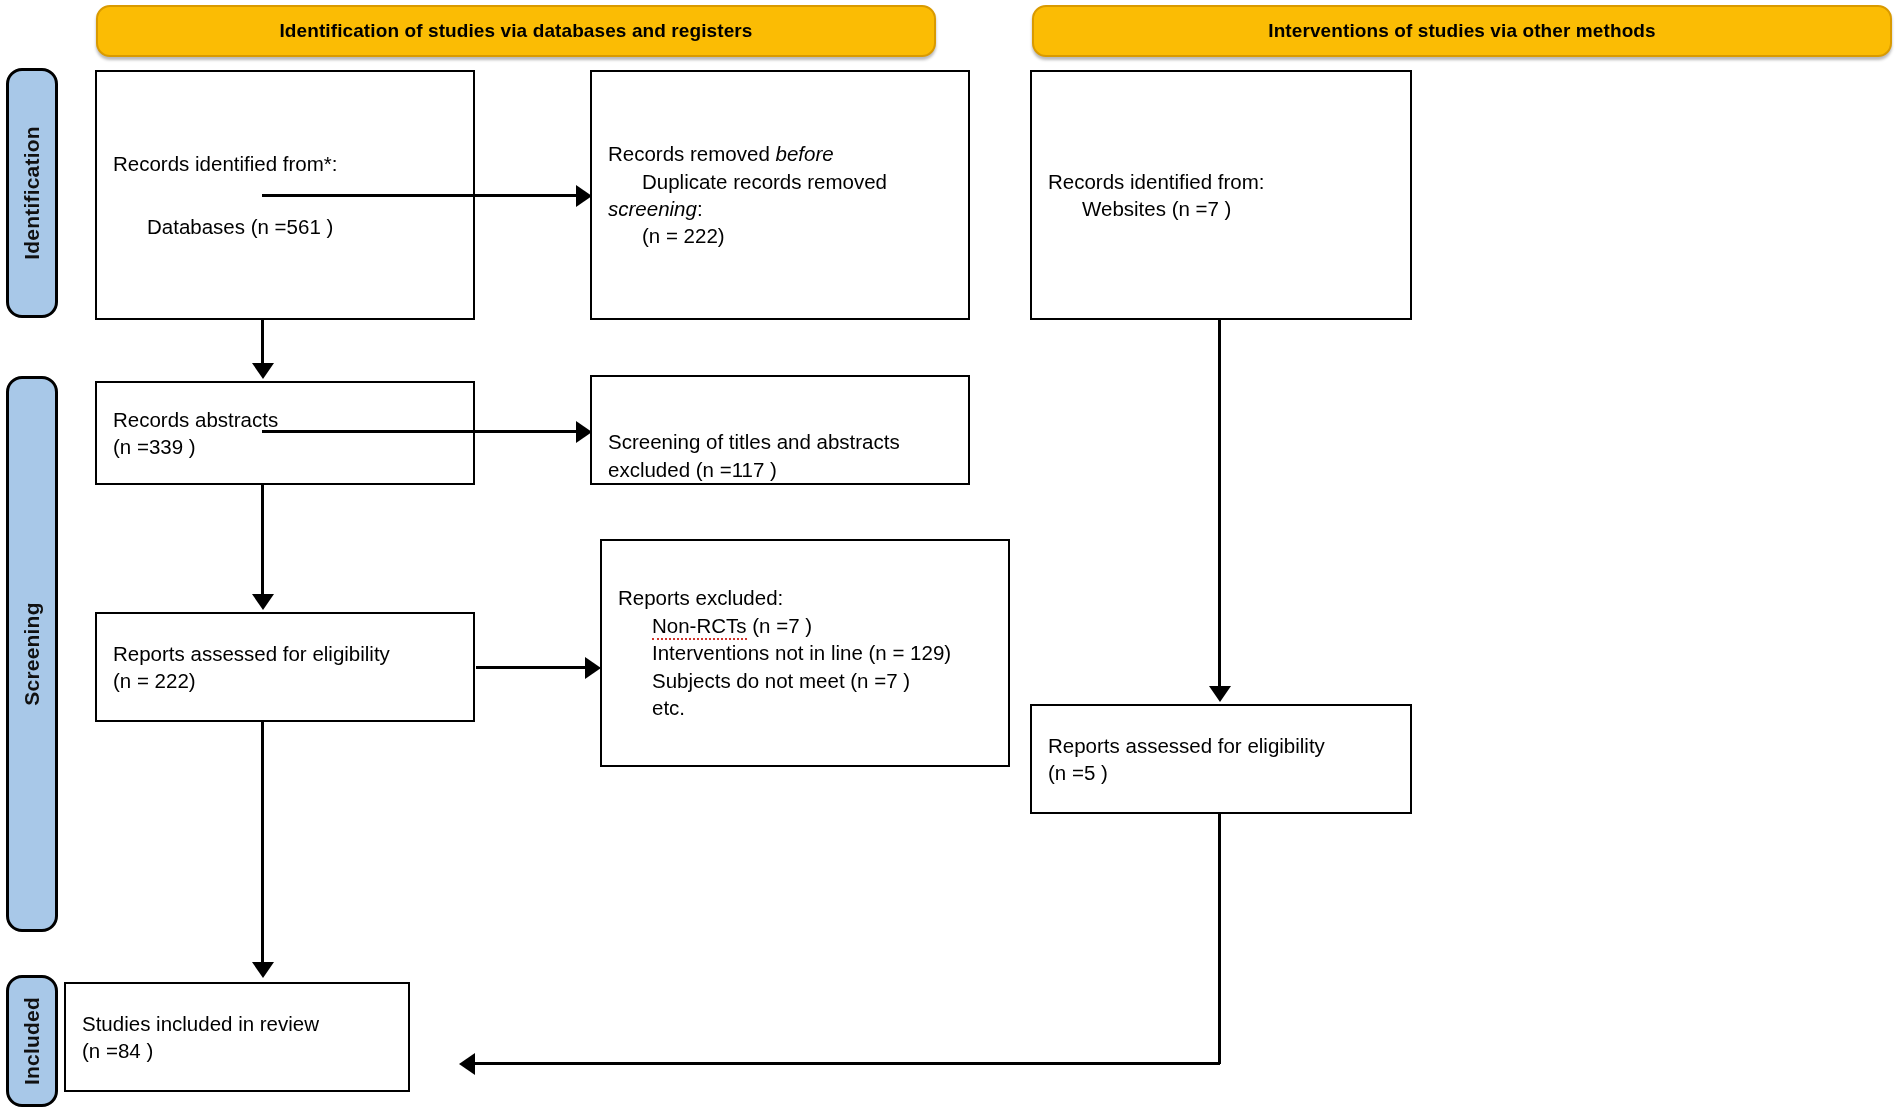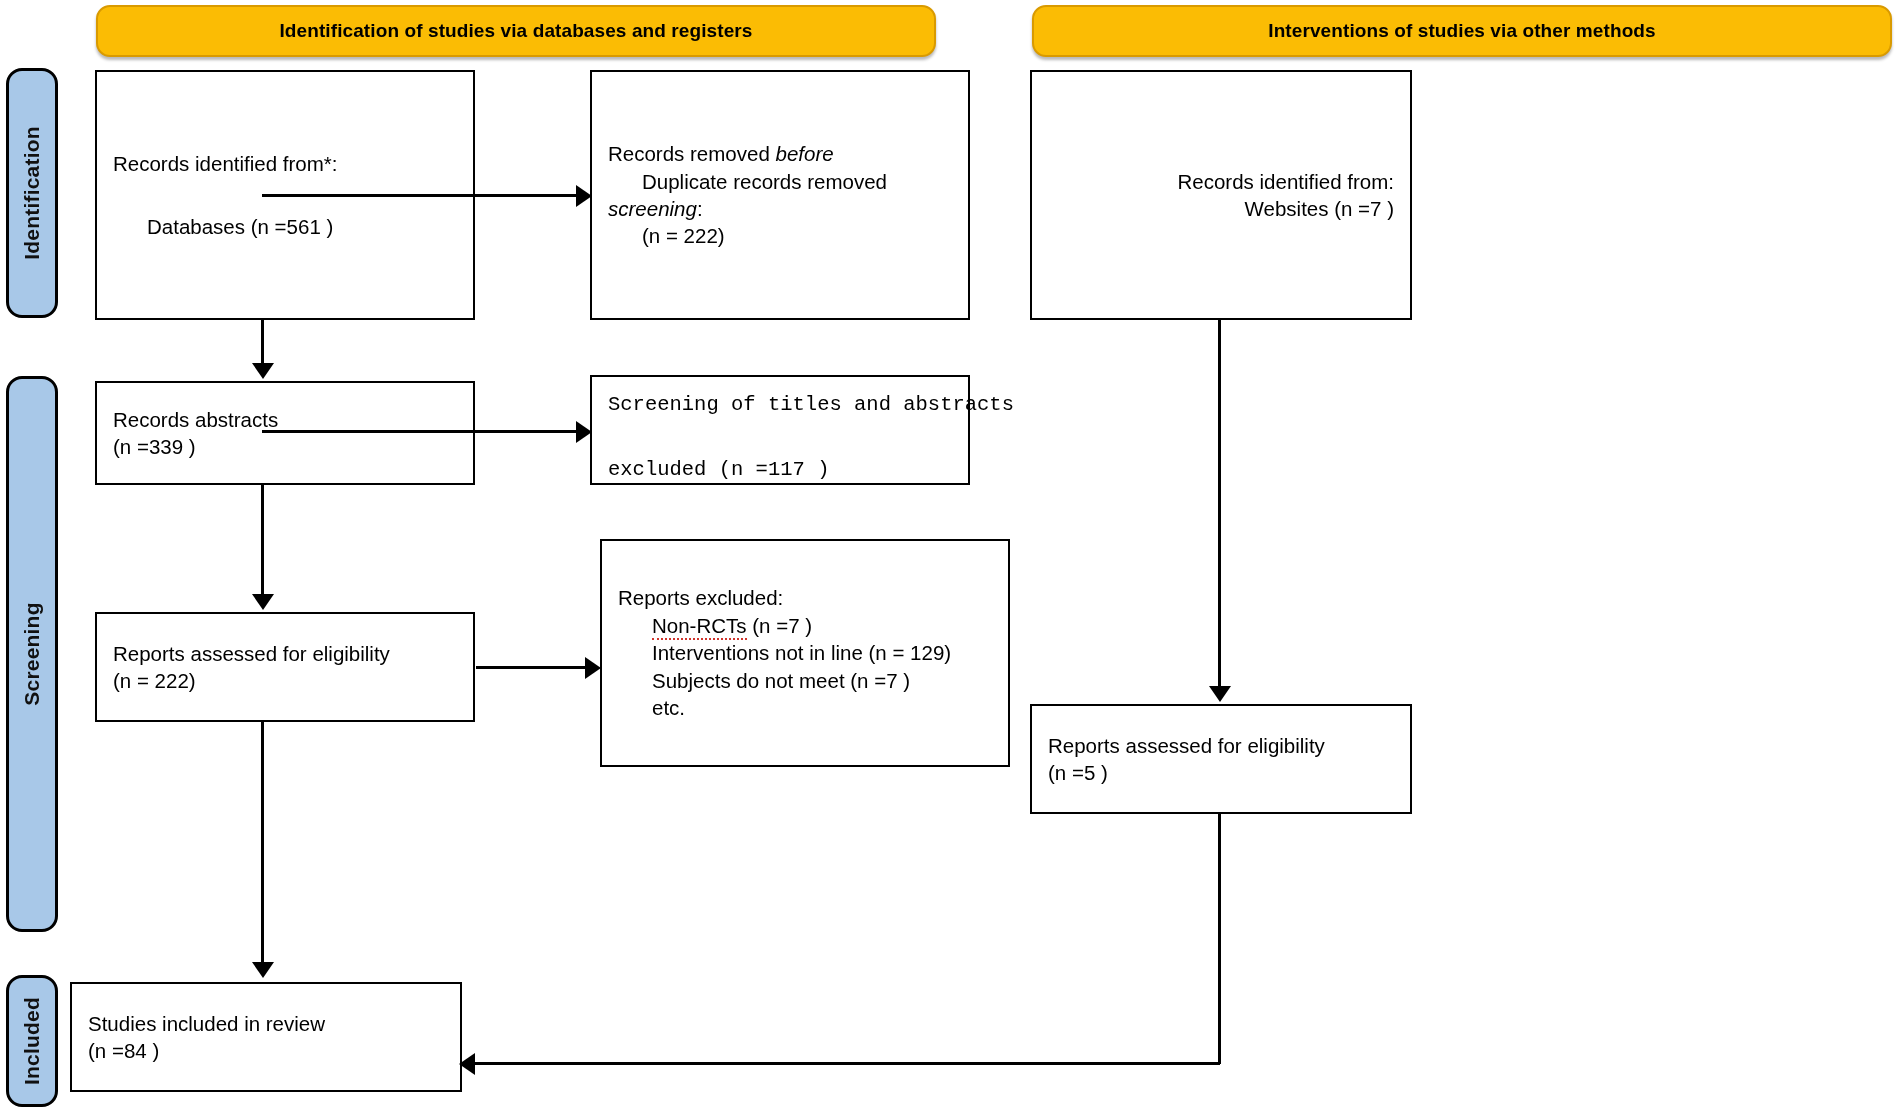--- a/index.html
+++ b/index.html
@@ -145,31 +145,31 @@
     <div class="line">
       <span>Records removed </span><span class="italic" style="font-style:italic">before</span>
     </div>
     <div class="line indent">Duplicate records removed</div>
     <div class="line">
       <span style="font-style:italic">screening</span><span>:</span>
     </div>
     <div class="line indent">(n = 222)</div>
   </div>
 
-  <div class="node" style="left:1030px; top:70px; width:382px; height:250px;align-items:flex-end;">
+  <div class="node" style="left:1030px; top:70px; width:382px; height:250px;">
     <div class="line">Records identified from:</div>
     <div class="line indent">Websites (n =7 )</div>
   </div>
 
   <div class="node" style="left:95px; top:381px; width:380px; height:104px;">
     <div class="line">Records abstracts</div>
     <div class="line">(n =339 )</div>
   </div>
 
-  <div class="node" style="left:590px; top:375px; width:380px; height:110px; justify-content:space-between; padding-top:14px;font-family:Liberation Mono, monospace;">
+  <div class="node" style="left:590px; top:375px; width:380px; height:110px; justify-content:flex-end; padding-top:14px;">
     <div class="line">Screening of titles and abstracts</div>
     <div class="line">excluded (n =117 )</div>
   </div>
 
   <div class="node" style="left:95px; top:612px; width:380px; height:110px;">
     <div class="line">Reports assessed for eligibility</div>
     <div class="line">(n = 222)</div>
   </div>
 
   <div class="node" style="left:600px; top:539px; width:410px; height:228px;">
@@ -180,21 +180,21 @@
     <div class="line indent">Interventions not in line (n = 129)</div>
     <div class="line indent">Subjects do not meet (n =7 )</div>
     <div class="line indent">etc.</div>
   </div>
 
   <div class="node" style="left:1030px; top:704px; width:382px; height:110px;">
     <div class="line">Reports assessed for eligibility</div>
     <div class="line">(n =5 )</div>
   </div>
 
-  <div class="node" style="left:70px; top:982px; width:392px; height:110px;">
+  <div class="node" style="left:64px; top:982px; width:346px; height:110px;">
     <div class="line">Studies included in review</div>
     <div class="line">(n =84 )</div>
   </div>
 
   <div class="hline" style="left:262px; top:194px; width:316px;"></div>
   <div class="arrow-right" style="left:576px; top:185px;"></div>
 
   <div class="vline" style="left:261px; top:320px; height:45px;"></div>
   <div class="arrow-down" style="left:252px; top:363px;"></div>
 

